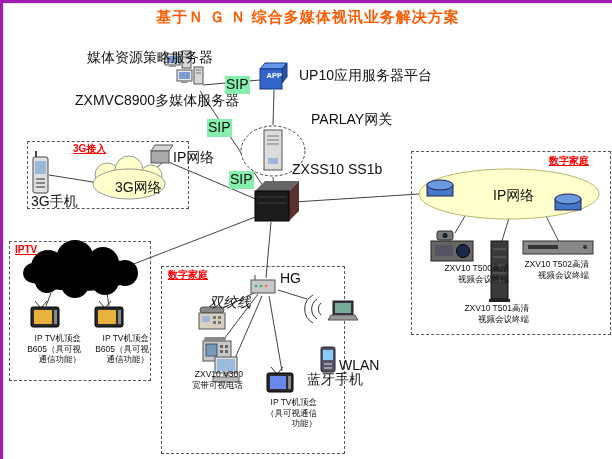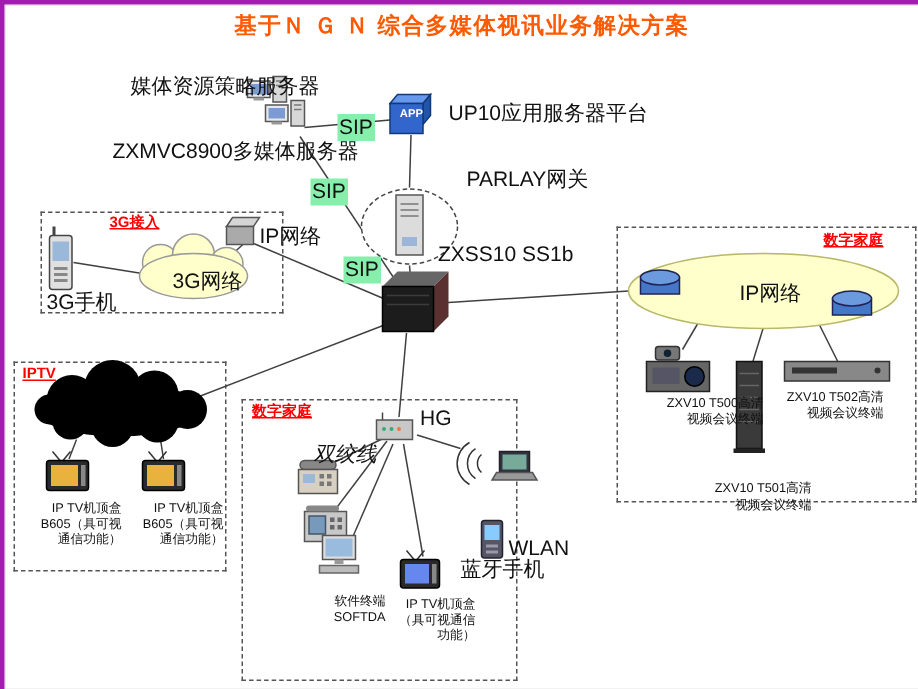--- a/index.html
+++ b/index.html
@@ -262,30 +262,30 @@
   <div class="lbl ctr" style="left:10px;top:330px;width:68px;font-size:8.5px;">IP TV机顶盒
 B605（具可视
 通信功能）</div>
   <div class="lbl ctr" style="left:78px;top:330px;width:68px;font-size:8.5px;">IP TV机顶盒
 B605（具可视
 通信功能）</div>
 
   <div class="lbl red" style="left:165px;top:266px;">数字家庭</div>
   <div class="lbl" style="left:277px;top:267px;">HG</div>
   <div class="lbl" style="left:206px;top:291px;font-style:italic;">双绞线</div>
-  <div class="lbl ctr" style="left:198px;top:392px;width:56px;font-size:8.5px;">软件终端
-SOFTDA</div>
+  <div class="lbl ctr" style="left:160px;top:366px;width:80px;font-size:8.5px;">ZXV10 V300
+宽带可视电话</div>
   <div class="lbl ctr" style="left:246px;top:394px;width:68px;font-size:8.5px;">IP TV机顶盒
 （具可视通信
 功能）</div>
   <div class="lbl" style="left:336px;top:330px;margin-top:24px;">WLAN</div>
   <div class="lbl" style="left:304px;top:368px;">蓝牙手机</div>
 
   <div class="lbl red" style="left:546px;top:152px;">数字家庭</div>
   <div class="lbl" style="left:490px;top:184px;">IP网络</div>
   <div class="lbl ctr" style="left:410px;top:260px;width:86px;font-size:8.5px;padding-left:10px;">ZXV10 T500高清
 视频会议终端</div>
   <div class="lbl ctr" style="left:500px;top:256px;width:86px;font-size:8.5px;">ZXV10 T502高清
 视频会议终端</div>
-  <div class="lbl ctr" style="left:452px;top:300px;width:86px;font-size:8.5px;margin-top:17px;">ZXV10 T501高清
+  <div class="lbl ctr" style="left:440px;top:300px;width:86px;font-size:8.5px;">ZXV10 T501高清
 视频会议终端</div>
 
 </div>
 
 </body></html>

